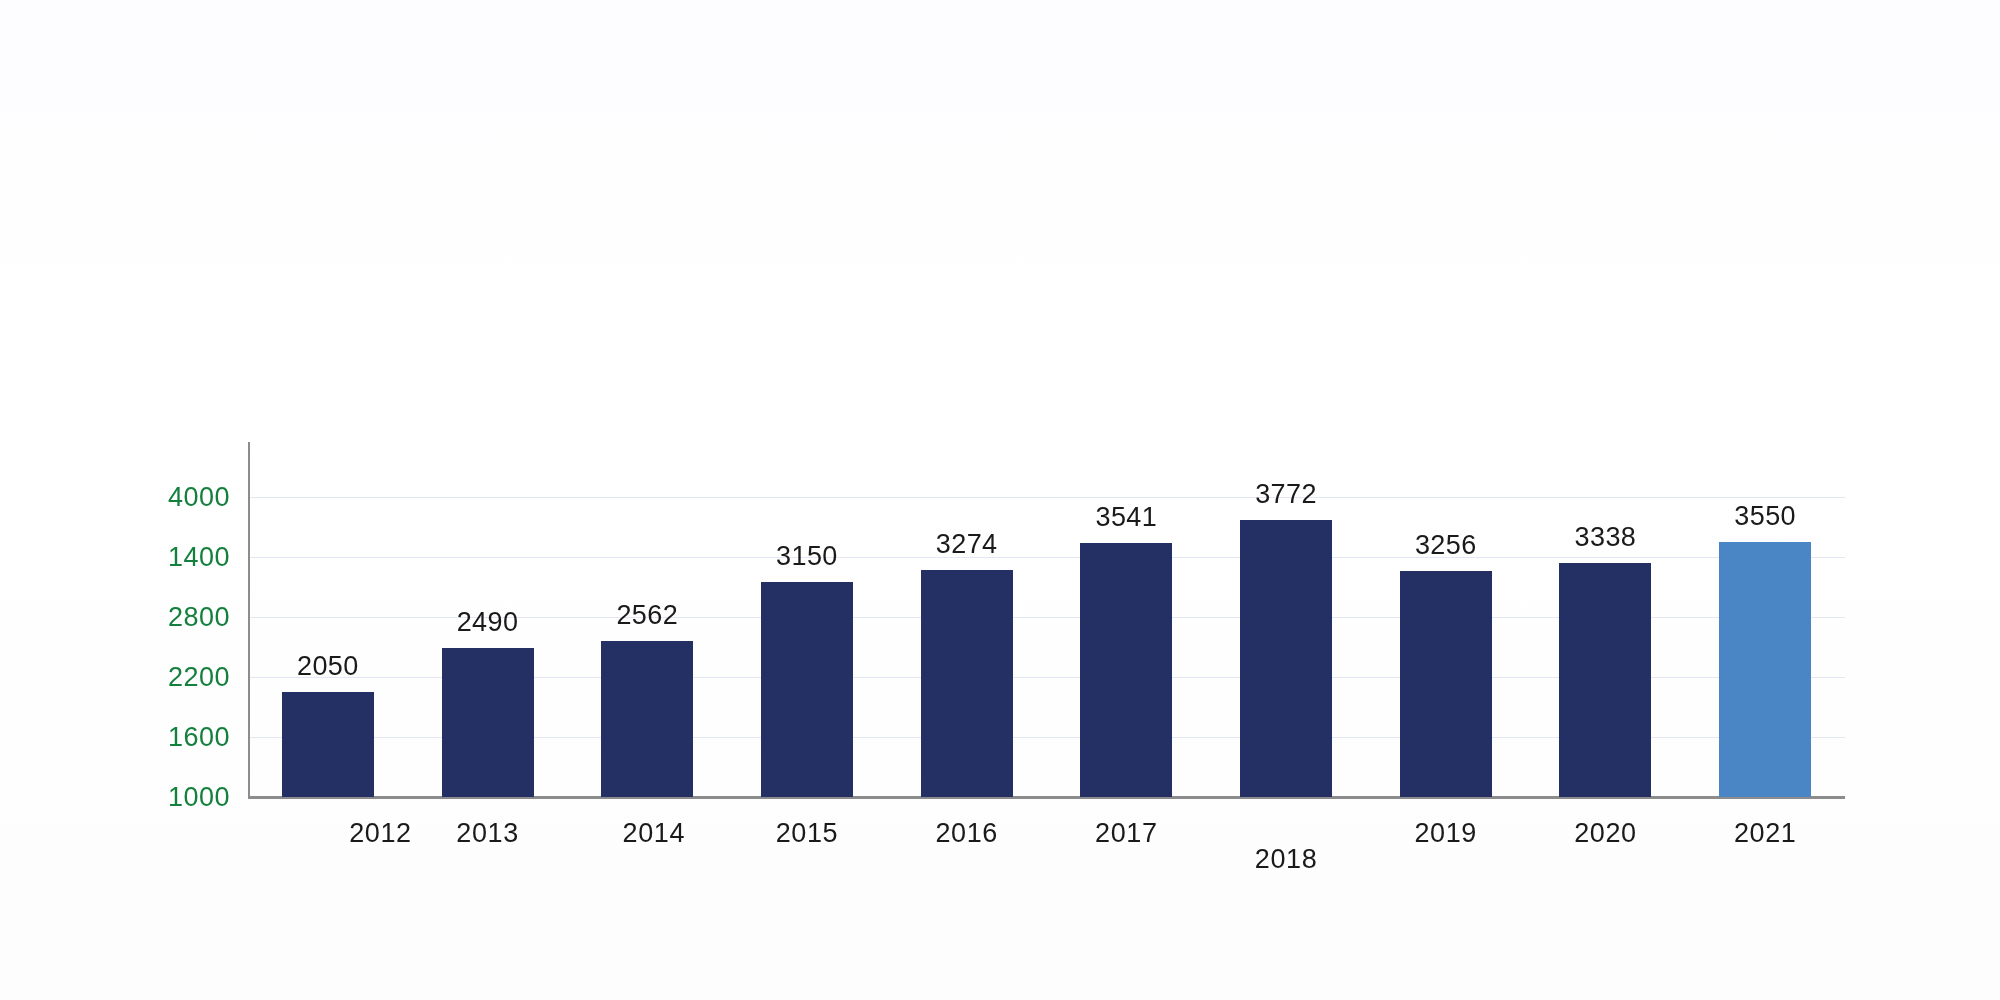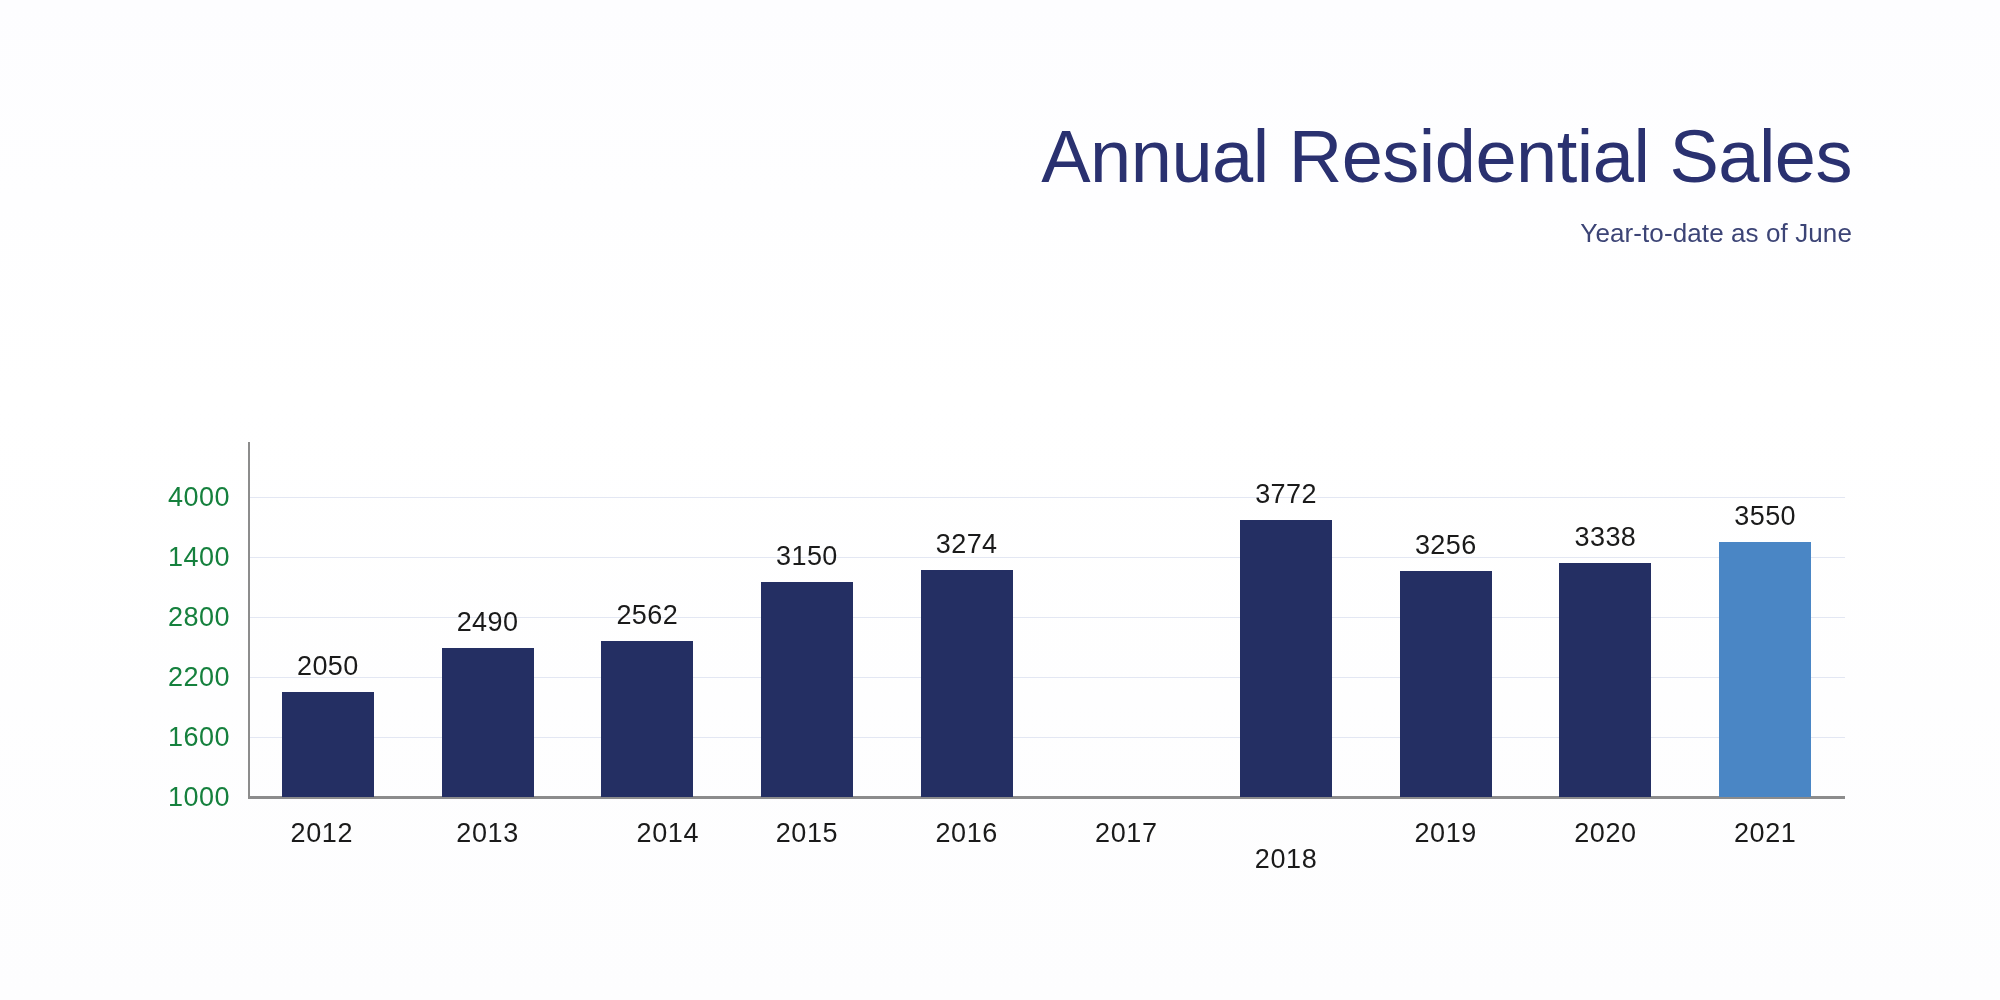--- a/index.html
+++ b/index.html
@@ -117,24 +117,20 @@
     color:#1a1a1a;
     letter-spacing:0.6px;
     white-space:nowrap;
   }
 </style>
 </head>
 <body>
 
 <div class="plot-wrap">
 
-  <div class="header">
-    <div class="chart-title">Annual Residential Sales</div>
-    <div class="chart-subtitle">Year-to-date as of June</div>
-  </div>
 
   <div id="grid-layer">
       <div class="gridline" style="top: 737px;"></div>
       <div class="gridline" style="top: 677px;"></div>
       <div class="gridline" style="top: 617px;"></div>
       <div class="gridline" style="top: 557px;"></div>
       <div class="gridline" style="top: 497px;"></div>
     </div>
   <div id="ytick-layer">
       <div class="ytick-label" style="top: 797px;">1000</div>
@@ -162,42 +158,46 @@
         <div class="bar-value" style="width: 159.7px; bottom: 166.2px;">2562</div>
       </div>
       <div class="bar-slot" style="left: 479.1px; width: 159.7px;">
         <div class="bar" style="height: 215px; left: 33.85px;"></div>
         <div class="bar-value" style="width: 159.7px; bottom: 225px;">3150</div>
       </div>
       <div class="bar-slot" style="left: 638.8px; width: 159.7px;">
         <div class="bar" style="height: 227.4px; left: 33.85px;"></div>
         <div class="bar-value" style="width: 159.7px; bottom: 237.4px;">3274</div>
       </div>
+      <div class="bar-slot" style="left: 798.5px; width: 159.7px;">
+        <div class="bar" style="height: 254.1px; left: 33.85px;"></div>
+        <div class="bar-value" style="width: 159.7px; bottom: 264.1px;">3541</div>
+      </div>
       <div class="bar-slot" style="left: 958.2px; width: 159.7px;">
         <div class="bar" style="height: 277.2px; left: 33.85px;"></div>
         <div class="bar-value" style="width: 159.7px; bottom: 287.2px;">3772</div>
       </div>
       <div class="bar-slot" style="left: 1117.9px; width: 159.7px;">
         <div class="bar" style="height: 225.6px; left: 33.85px;"></div>
         <div class="bar-value" style="width: 159.7px; bottom: 235.6px;">3256</div>
       </div>
       <div class="bar-slot" style="left: 1277.6px; width: 159.7px;">
         <div class="bar" style="height: 233.8px; left: 33.85px;"></div>
         <div class="bar-value" style="width: 159.7px; bottom: 243.8px;">3338</div>
       </div>
       <div class="bar-slot" style="left: 1437.3px; width: 159.7px;">
         <div class="bar highlight" style="height: 255px; left: 33.85px;"></div>
         <div class="bar-value" style="width: 159.7px; bottom: 265px;">3550</div>
       </div>
     </div>
 
   <div id="xlabel-layer">
-      <div class="x-label" style="left: 242px; width: 159.7px;">2012</div>
+      <div class="x-label" style="left: 252px; width: 159.7px; text-align: right;">2012</div>
       <div class="x-label" style="left: 407.7px; width: 159.7px;">2013</div>
-      <div class="x-label" style="left: 588px; width: 159.7px;">2014</div>
+      <div class="x-label" style="left: 574px; width: 159.7px;">2014</div>
       <div class="x-label" style="left: 727.1px; width: 159.7px;">2015</div>
       <div class="x-label" style="left: 886.8px; width: 159.7px;">2016</div>
       <div class="x-label" style="left: 1046.5px; width: 159.7px;">2017</div>
       <div class="x-label" style="left: 1206.2px; width: 159.7px; margin-top: 26px;">2018</div>
       <div class="x-label" style="left: 1365.9px; width: 159.7px;">2019</div>
       <div class="x-label" style="left: 1525.6px; width: 159.7px;">2020</div>
       <div class="x-label" style="left: 1685.3px; width: 159.7px;">2021</div>
     </div>
 
 </div>

